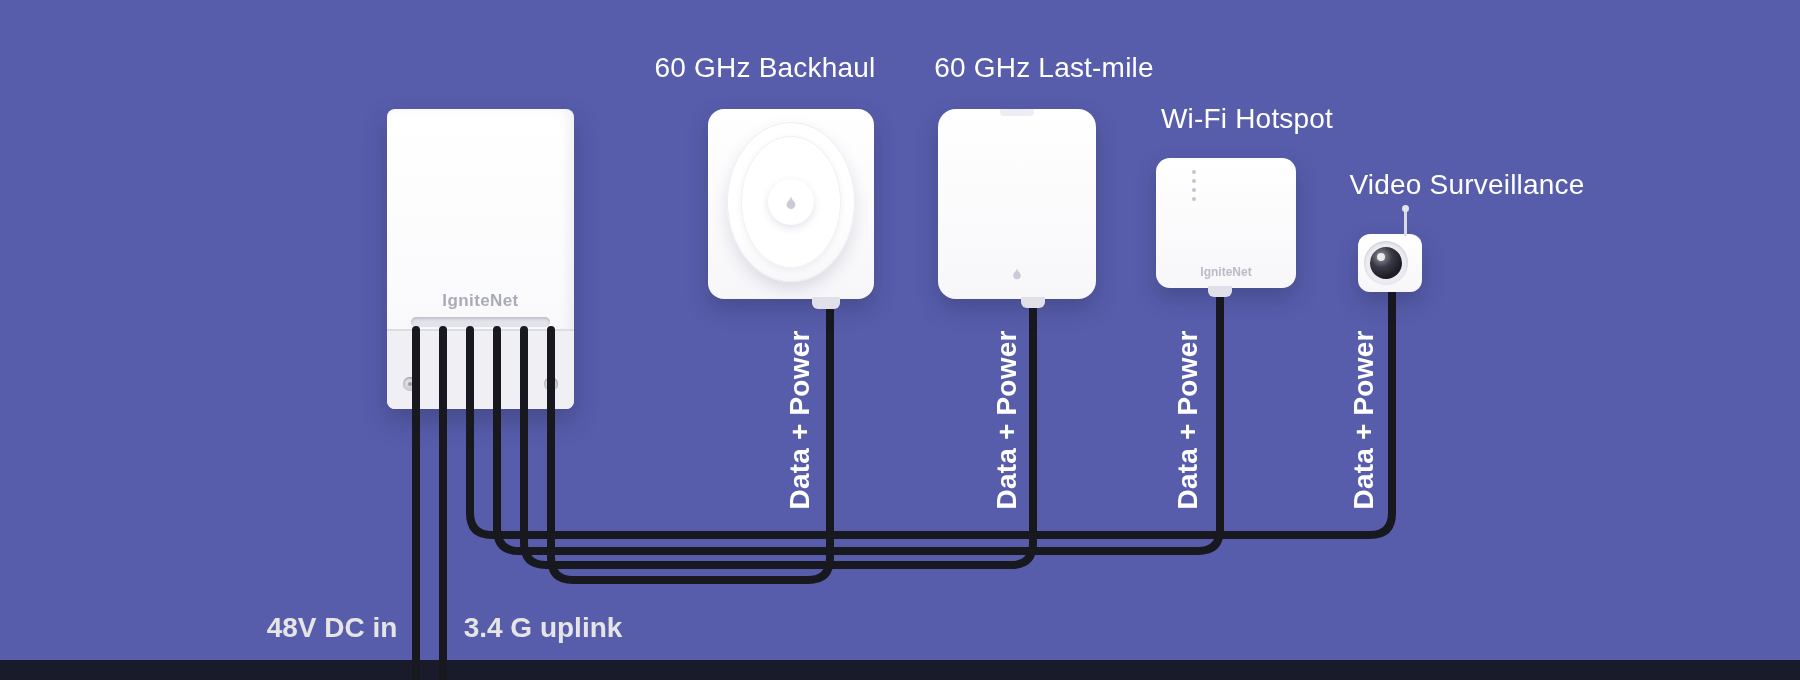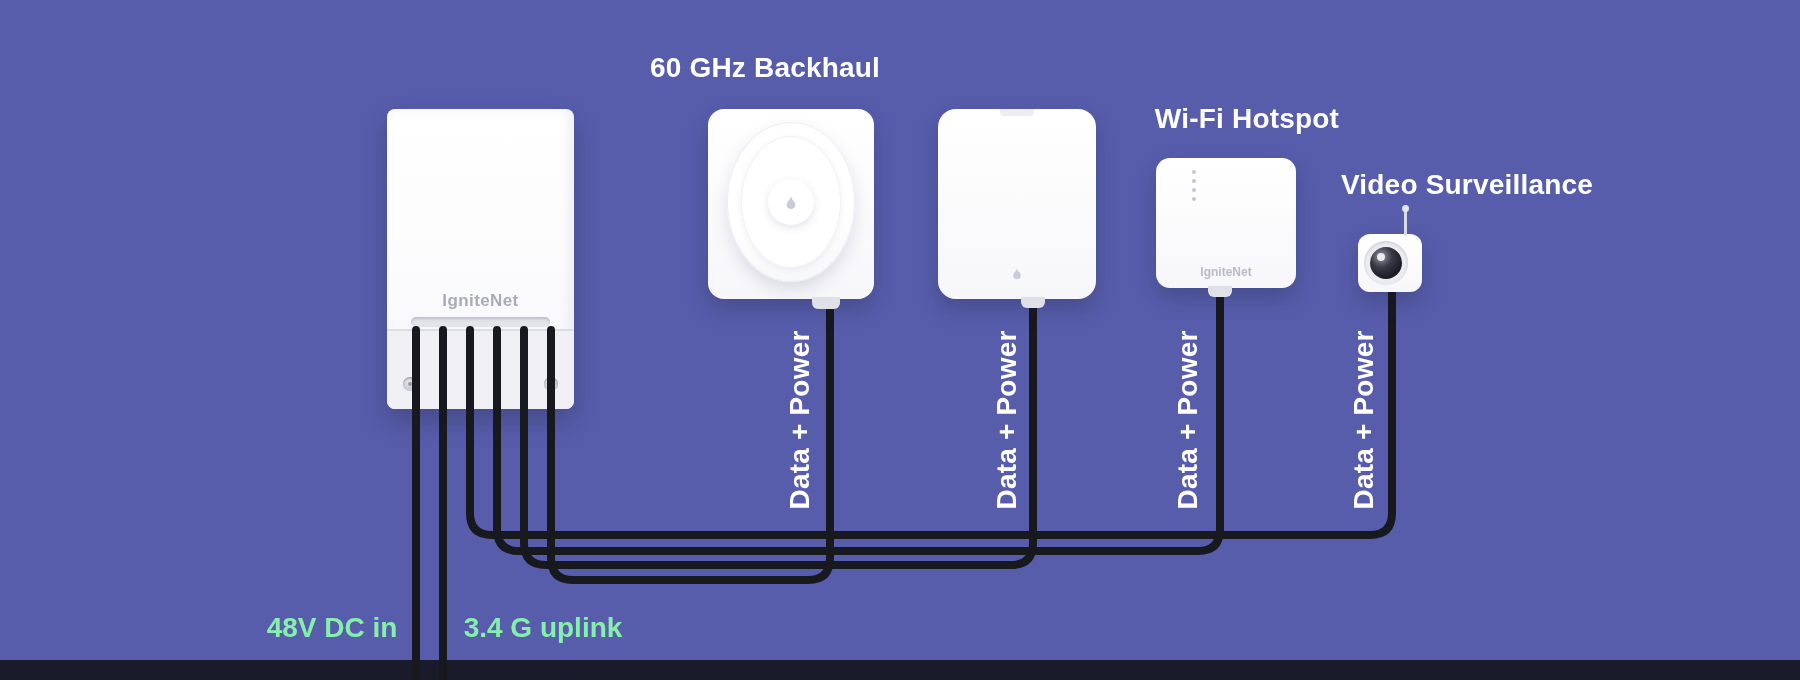--- a/index.html
+++ b/index.html
@@ -90,30 +90,30 @@
     background:radial-gradient(circle at 35% 30%,#83838f 8%,#3a3a46 35%,#1c1c26 70%);
   }
   .lens::after{content:"";position:absolute;left:7px;top:6px;width:8px;height:8px;border-radius:50%;
     background:rgba(255,255,255,.85);}
   .antenna{position:absolute;left:46px;top:-24px;width:3px;height:26px;background:#d9dae2;border-radius:2px;}
   .antenna::before{content:"";position:absolute;left:-2px;top:-5px;width:7px;height:7px;border-radius:50%;background:#e4e5ec;}
 
   
   .device-label{
     position:absolute;z-index:4;transform:translateX(-50%);
-    color:#ffffff;font-size:28px;font-weight:700;letter-spacing:.2px;white-space:nowrap;
+    color:#ffffff;font-size:28px;font-weight:400;letter-spacing:.2px;white-space:nowrap;
   }
   .vlabel{
     position:absolute;z-index:4;
     transform:translate(-50%,-50%) rotate(-90deg);
     color:#ffffff;font-size:28px;font-weight:700;letter-spacing:.2px;white-space:nowrap;
   }
   .bottom-label{
     position:absolute;z-index:4;transform:translateX(-50%);
-    color:#86efac;font-size:28px;font-weight:700;white-space:nowrap;
+    color:#e5e5e5;font-size:28px;font-weight:700;white-space:nowrap;
   }
   .footer-bar{position:absolute;left:0;bottom:0;width:100%;height:20px;background:#191b2b;z-index:1;}
   .flame{display:block;}
 </style>
 </head>
 <body>
 
 <div class="canvas">
 
   <svg class="cables" width="1800" height="680" viewBox="0 0 1800 680">
@@ -168,20 +168,21 @@
   </div>
 
   <div class="device camera">
     <div class="antenna"></div>
     <div class="lens-ring">
       <div class="lens"></div>
     </div>
   </div>
 
   <div class="device-label" style="left:765px;top:52px">60 GHz Backhaul</div>
+  <div class="device-label" style="left:1044px;top:52px">60 GHz Last-mile</div>
   <div class="device-label" style="left:1247px;top:103px">Wi-Fi Hotspot</div>
   <div class="device-label" style="left:1467px;top:169px">Video Surveillance</div>
 
   <div class="vlabel" style="left:800px;top:420px">Data + Power</div>
   <div class="vlabel" style="left:1007px;top:420px">Data + Power</div>
   <div class="vlabel" style="left:1188px;top:420px">Data + Power</div>
   <div class="vlabel" style="left:1364px;top:420px">Data + Power</div>
 
   <div class="bottom-label" style="left:332px;top:612px">48V DC in</div>
   <div class="bottom-label" style="left:543px;top:612px">3.4 G uplink</div>

